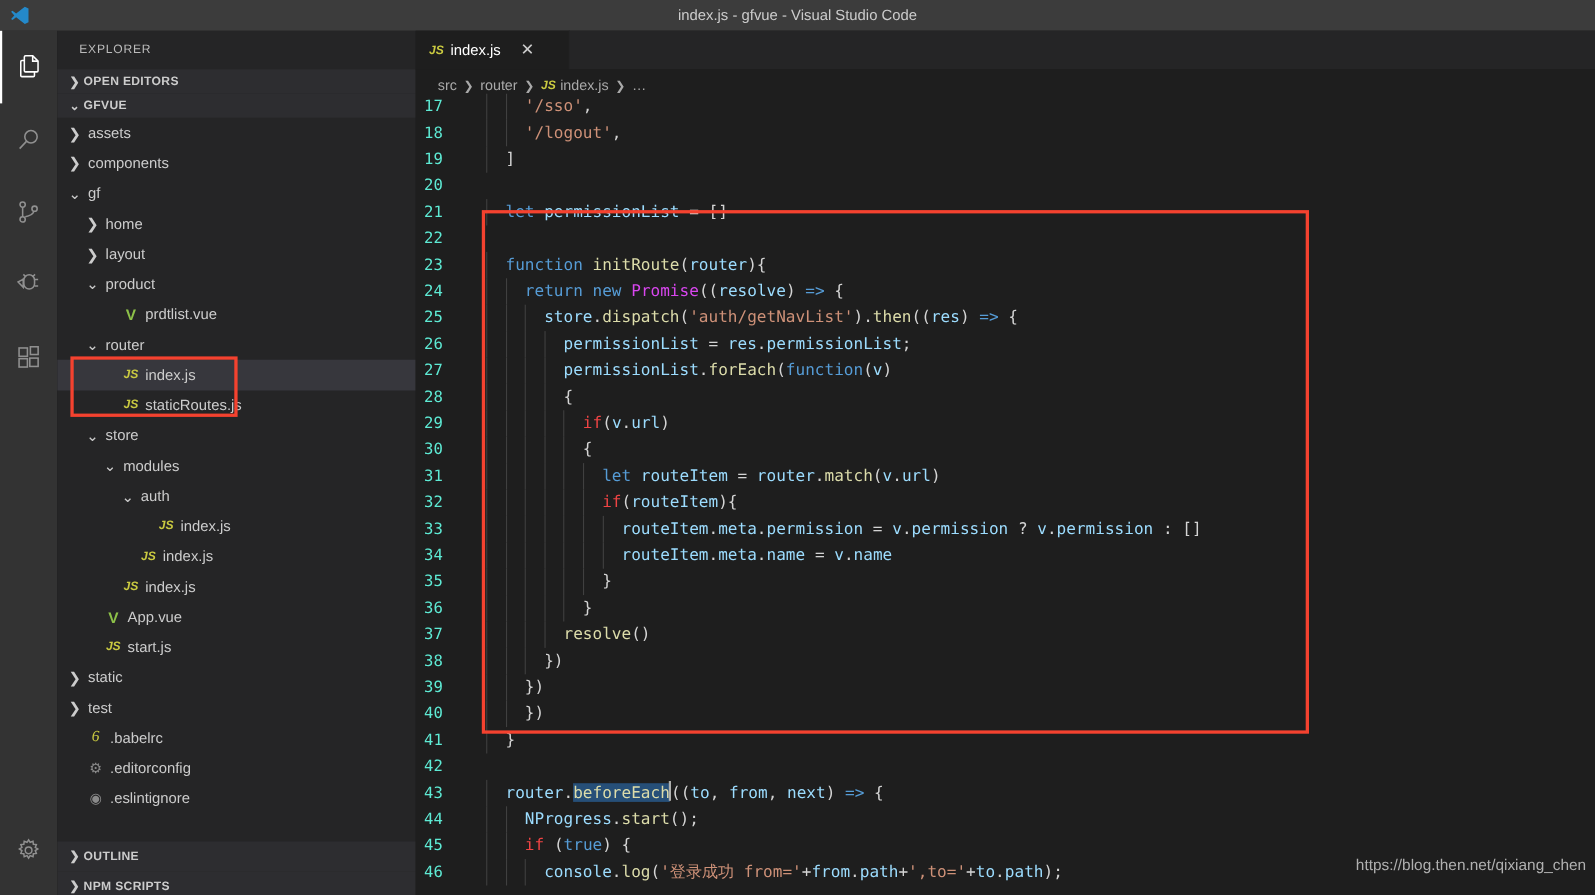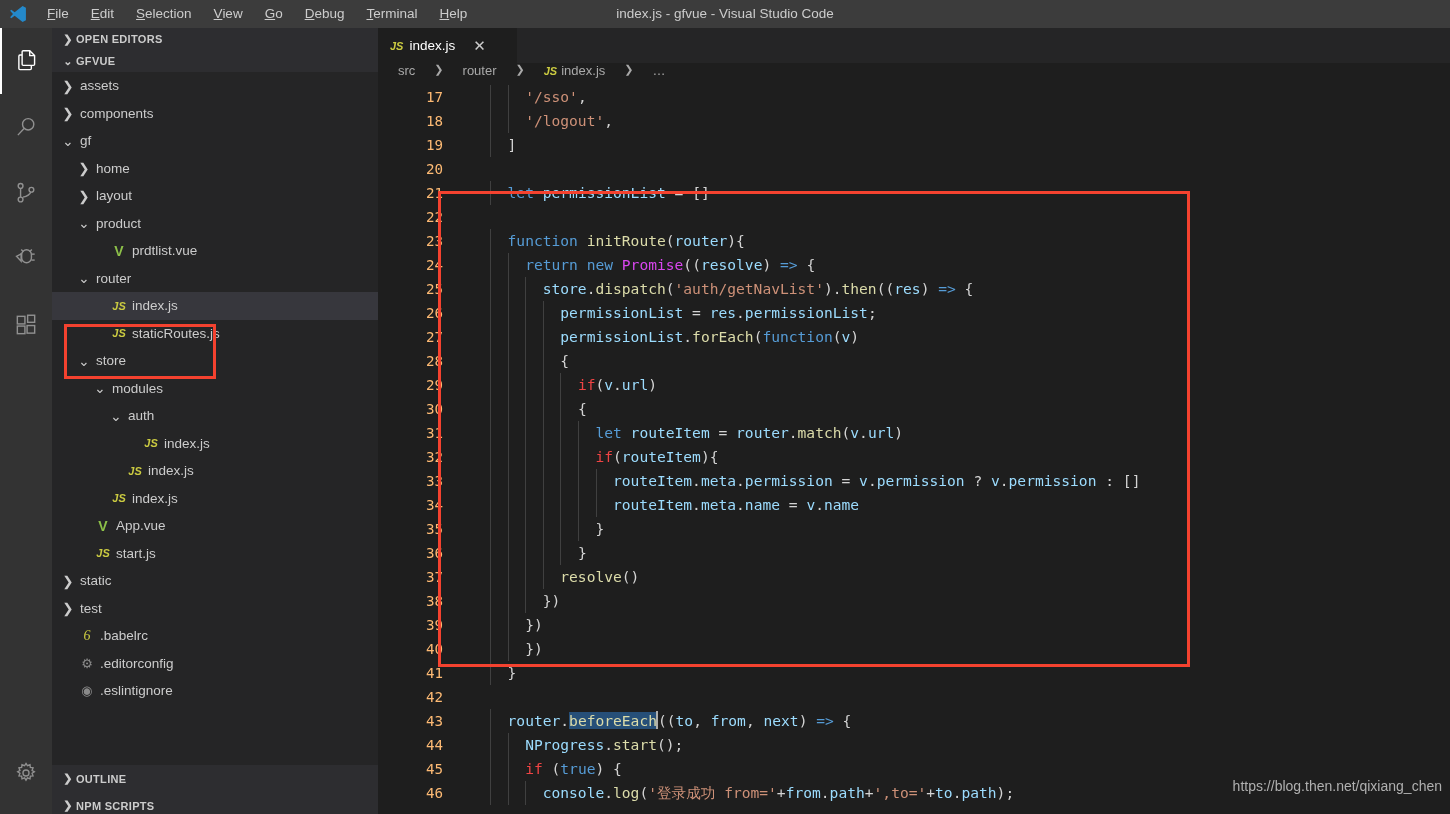--- a/index.html
+++ b/index.html
@@ -74,36 +74,36 @@
   .editor { position:absolute; top:28px; left:378px; width:1072px; height:786px; background:#1e1e1e; }
   .tabbar { height:35px; background:#252526; display:flex; }
   .tab {
     height:35px; display:flex; align-items:center; padding:0 10px 0 12px;
     background:#1e1e1e; color:#ffffff; font-size:13.5px; border-right:1px solid #252526;
     min-width:140px;
   }
   .tab .ficon { margin-right:6px; }
   .tab .close { margin-left:18px; color:#cccccc; font-size:15px; line-height:1; }
   .breadcrumb {
-    height:22px; display:flex; align-items:flex-start; padding-left:20px;
-    color:#a9a9a9; font-size:13px; background:#1e1e1e; gap:13px;
+    height:22px; display:flex; align-items:flex-end; padding-left:20px;
+    color:#a9a9a9; font-size:13px; background:#1e1e1e; gap:0;
   }
   .bc-sep { margin:0 6px; color:#a9a9a9; font-size:11px; }
   .bc-item { display:inline-flex; align-items:center; }
   .bc-item .ficon { margin-right:4px; }
 
   .code-area { position:relative; height:729px; overflow:hidden; background:#1e1e1e; }
   .code {
     font-family:"DejaVu Sans Mono","Liberation Mono", monospace;
     font-size:14.6px; line-height:24px; white-space:pre;
   }
   .cline { display:flex; height:24px; }
   .lnum {
-    width:58px; flex:0 0 58px; text-align:left; padding-right:26px;
-    color:#fdba74; font-family:"DejaVu Sans Mono", monospace; font-size:14.2px;margin-left:48px;
+    width:58px; flex:0 0 58px; text-align:center; padding-right:26px;
+    color:#5eead4; font-family:"DejaVu Sans Mono", monospace; font-size:14.2px;
   }
   .ctext { position:relative; padding-left:6px; color:#d4d4d4; }
 
   
   .kw   { color:#569cd6; }   
   .kwp  { color:#ef4444; }   
   .fn   { color:#dcdcaa; }   
   .var  { color:#9cdcfe; }   
   .str  { color:#ce9178; }   
   .cls  { color:#d946ef; }   
@@ -131,30 +131,20 @@
 </head>
 <body>
 
 <div class="app">
 
   <div class="titlebar">
     <div class="vs-logo">
       <svg width="20" height="20" viewBox="0 0 24 24">
         <path d="M17.5 2.5 L21.5 4.5 L21.5 19.5 L17.5 21.5 L8 14 L4 17 L2.5 16 L6 12 L2.5 8 L4 7 L8 10 Z" fill="#2489ca"></path>
       </svg>
-    </div>
-    <div class="menu">
-      <div class="menu-item"><span class="u">F</span>ile</div>
-      <div class="menu-item"><span class="u">E</span>dit</div>
-      <div class="menu-item"><span class="u">S</span>election</div>
-      <div class="menu-item"><span class="u">V</span>iew</div>
-      <div class="menu-item"><span class="u">G</span>o</div>
-      <div class="menu-item"><span class="u">D</span>ebug</div>
-      <div class="menu-item"><span class="u">T</span>erminal</div>
-      <div class="menu-item"><span class="u">H</span>elp</div>
     </div>
     <div class="title-text">index.js - gfvue - Visual Studio Code</div>
   </div>
 
   <div class="activitybar">
     <div class="act-icon active">
       <svg width="26" height="26" viewBox="0 0 24 24" fill="none" stroke="#ffffff" stroke-width="1.3">
         <path d="M14.5 2.5 H8.5 a1 1 0 0 0-1 1 V15 a1 1 0 0 0 1 1 H18 a1 1 0 0 0 1-1 V7 Z"></path>
         <path d="M14.5 2.5 V7 H19"></path>
         <path d="M7.5 6.5 H5.5 a1 1 0 0 0-1 1 V19 a1 1 0 0 0 1 1 H15 a1 1 0 0 0 1-1 v-3"></path>
@@ -196,20 +186,21 @@
     </div>
     <div class="act-icon act-bottom">
       <svg width="26" height="26" viewBox="0 0 24 24" fill="none" stroke="#cfcfcf" stroke-width="1.25">
         <circle cx="12" cy="12" r="2.8"></circle>
         <path d="M12 3.2 l1.3 2.1 2.4-.9 .3 2.5 2.5 .3 -.9 2.4 2.1 1.3 -2.1 1.3 .9 2.4 -2.5 .3 -.3 2.5 -2.4-.9 -1.3 2.1 -1.3-2.1 -2.4 .9 -.3-2.5 -2.5-.3 .9-2.4 -2.1-1.3 2.1-1.3 -.9-2.4 2.5-.3 .3-2.5 2.4 .9 Z"></path>
       </svg>
     </div>
   </div>
 
   <div class="sidebar">
+    <div class="sidebar-title">EXPLORER</div>
 
     <div class="section-header bg">
       <span class="chev">❯</span>
       <span>OPEN EDITORS</span>
     </div>
 
     <div class="section-header bg">
       <span class="chev">⌄</span>
       <span>GFVUE</span>
     </div>

